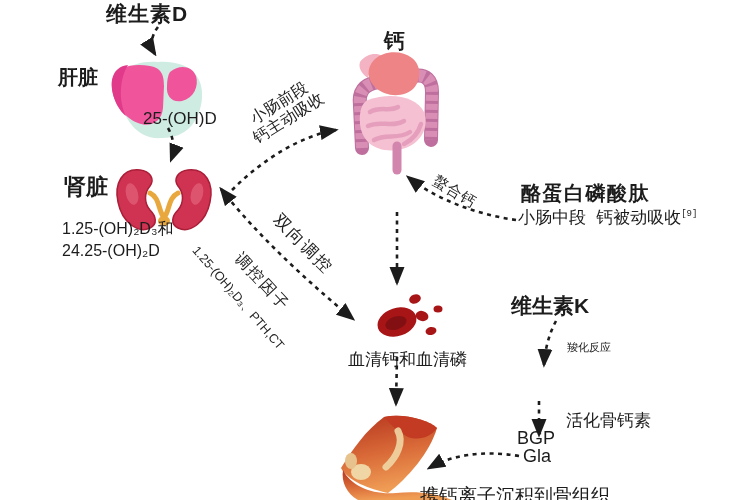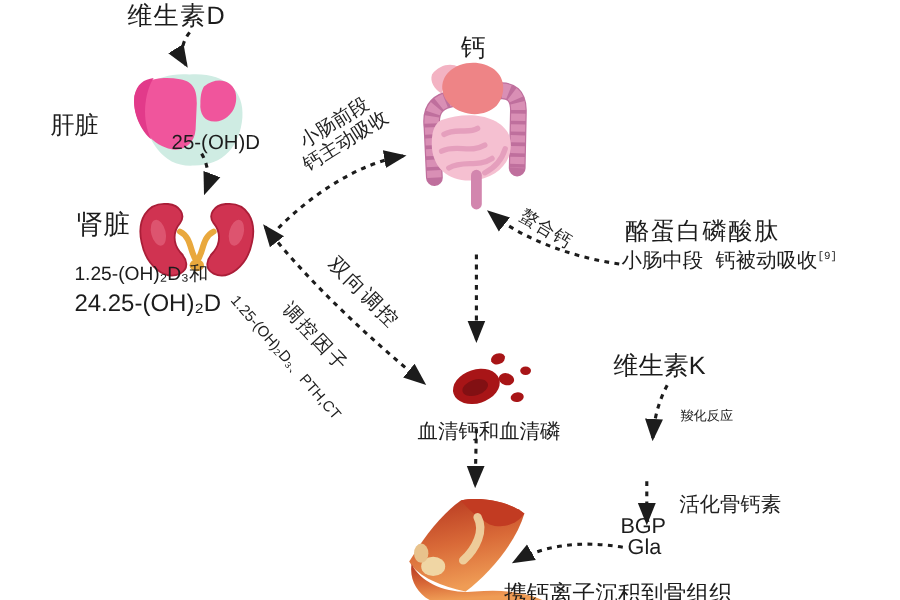--- a/index.html
+++ b/index.html
@@ -3,21 +3,21 @@
 <meta charset="utf-8">
 <style>
   html,body{margin:0;padding:0;}
   body{
     width:750px;height:500px;position:relative;overflow:hidden;
     background:#ffffff;
     font-family:"Liberation Sans","DejaVu Sans",sans-serif;
     color:#1c1c1c;
   }
   .lbl{position:absolute;white-space:nowrap;line-height:1.15;}
-  .b{font-weight:400;}
+  .b{font-weight:700;}
   .rot{transform-origin:center center;}
   svg.canvas{position:absolute;left:0;top:0;}
   .sup{font-size:9px;vertical-align:super;letter-spacing:0;}
   .edge-lbl{color:#222;}
 </style>
 </head>
 <body>
 
 <svg class="canvas" width="750" height="500" viewBox="0 0 750 500">
   <defs>
@@ -88,29 +88,29 @@
     <path d="M516,220 C474,214 434,198 408,177" marker-end="url(#ah)"></path>
     <path d="M397,357 L396,404" marker-end="url(#ah)"></path>
     <path d="M556,321 C549,334 545,349 544,365" marker-end="url(#ah)"></path>
     <path d="M539,401 L539,435" marker-end="url(#ah)"></path>
     <path d="M519,456 C482,450 452,455 429,468" marker-end="url(#ah)"></path>
   </g>
 </svg>
 
 <div class="lbl b" style="left:106px;top:2px;font-size:21px;letter-spacing:1px;">维生素D</div>
 
-<div class="lbl b" style="left:42px;top:66px;font-size:20px;margin-top:28px;">肝脏</div>
+<div class="lbl b" style="left:58px;top:66px;font-size:20px;">肝脏</div>
 
 <div class="lbl" style="left:143px;top:109px;font-size:17px;">25-(OH)D</div>
 
 <div class="lbl b" style="left:64px;top:174px;font-size:22px;">肾脏</div>
 
 <div class="lbl" style="left:62px;top:220px;font-size:16px;">1.25-(OH)₂D₃和</div>
 
-<div class="lbl" style="left:62px;top:242px;font-size:20px;">24.25-(OH)₂D</div>
+<div class="lbl" style="left:62px;top:242px;font-size:16px;">24.25-(OH)₂D</div>
 
 <div class="lbl b" style="left:384px;top:29px;font-size:21px;">钙</div>
 
 <div class="lbl rot edge-lbl" style="left:284px;top:111px;font-size:16px;text-align:center;transform:translate(-50%,-50%) rotate(-32deg);">
   <div>小肠前段</div>
   <div>钙主动吸收</div>
 </div>
 
 <div class="lbl rot edge-lbl" style="left:303px;top:244px;font-size:17px;letter-spacing:2px;transform:translate(-50%,-50%) rotate(45deg);">双向调控</div>
 

